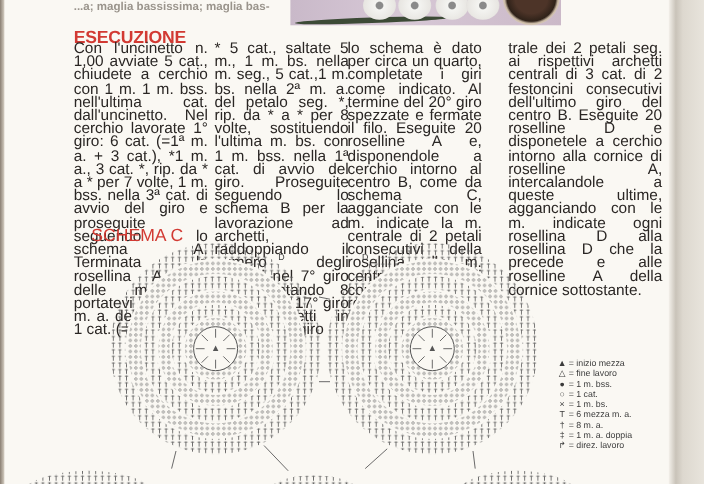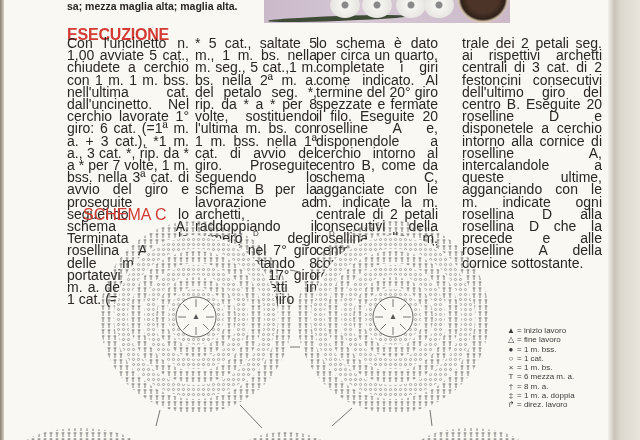--- a/index.html
+++ b/index.html
@@ -66,21 +66,21 @@
   }
   .legend-row { display:flex; align-items:center; white-space:nowrap; }
   .legend-sym { width:12px; text-align:center; display:inline-block; }
 </style>
 </head>
 <body>
 
 <div class="left-edge"></div>
 
 <div class="top-text">
-  <div>sa; mezza maglia alta; maglia alta.</div>
+  <div class="faded">...a; maglia bassissima; maglia bas-</div>
 </div>
 
 <div class="photo">
   <div class="leaf"></div>
   <div class="flower" style="left:66px"></div>
   <div class="flower" style="left:98px"></div>
   <div class="flower" style="left:132px"></div>
   <div class="flower" style="left:160px"></div>
   <div class="cup"></div>
 </div>
@@ -146,21 +146,21 @@
     <ellipse cx="470" cy="450" rx="55" ry="22" fill="url(#stitch)"></ellipse>
   </g>
 </svg>
 
 <div class="label-d" style="left:253px;top:229px">D</div>
 <div class="label-d" style="left:329px;top:229px">D</div>
 
 <div class="legend">
   <div class="legend-row">
       <span class="legend-sym">▲</span>
-      <span>= inizio lavoro</span>
+      <span>= inizio mezza</span>
     </div>
   <div class="legend-row">
       <span class="legend-sym">△</span>
       <span>= fine lavoro</span>
     </div>
   <div class="legend-row">
       <span class="legend-sym">●</span>
       <span>= 1 m. bss.</span>
     </div>
   <div class="legend-row">

